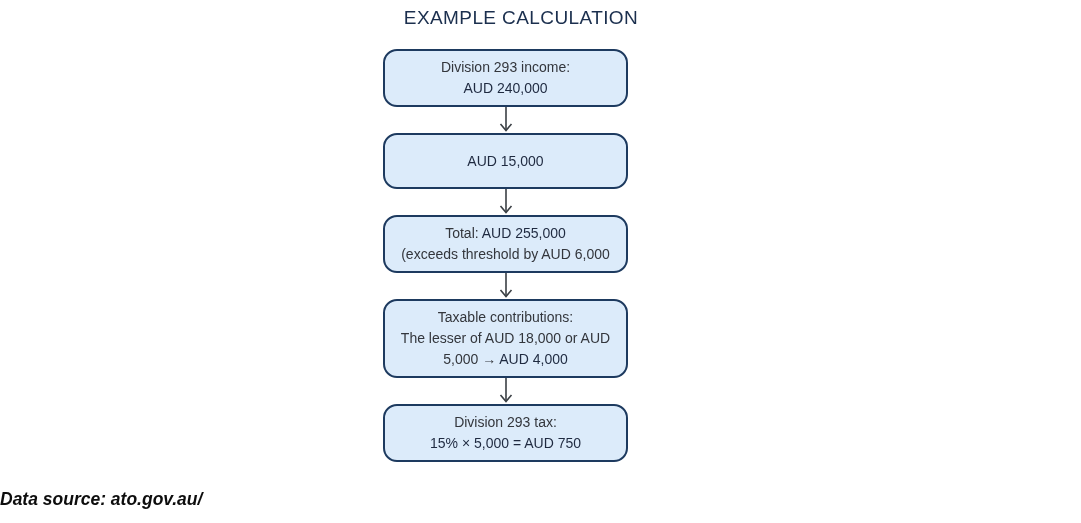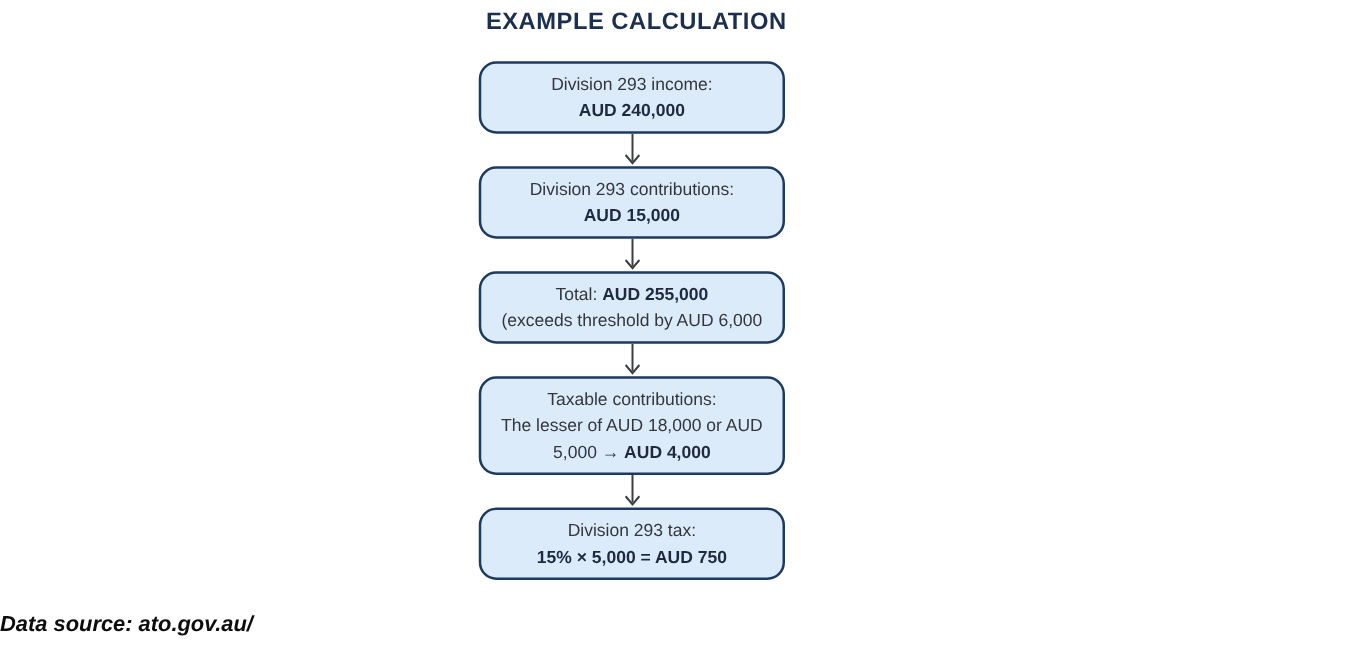--- a/index.html
+++ b/index.html
@@ -21,25 +21,25 @@
   }
   .canvas{
     position:absolute;
     left:0;top:0;
     width:1081px;height:523px;
     background:var(--bg);
   }
   .diagram-title{
     position:absolute;
     top:7px;
-    left:4px;
+    left:16px;
     width:1010px;
     text-align:center;
     font-size:19px;
-    font-weight:bold;
+    font-weight:normal;
     letter-spacing:0.4px;
     color:var(--title-color);
   }
   .flowchart{
     position:absolute;
     top:49px;
     left:383px;
     width:245px;
     display:flex;
     flex-direction:column;
@@ -58,21 +58,21 @@
     padding:6px 8px;
   }
   .box .line{
     text-align:center;
     font-size:14px;
     line-height:21px;
     color:var(--text-color);
     white-space:nowrap;
   }
   .box .line .b{
-    font-weight:bold;
+    font-weight:normal;
     color:var(--text-bold);
   }
   .arrow{
     height:26px;
     display:flex;
     align-items:center;
     justify-content:center;
   }
   .data-source{
     position:absolute;
@@ -96,21 +96,20 @@
         <div class="line"><span>Division 293 income:</span></div>
         <div class="line"><span class="b">AUD 240,000</span></div>
       </div>
   <div class="arrow">
     <svg width="16" height="26" viewBox="0 0 16 26" aria-hidden="true">
       <line x1="8" y1="0" x2="8" y2="22" stroke="var(--arrow-color)" stroke-width="1.6"></line>
       <polyline points="2.5,17 8,23.5 13.5,17" fill="none" stroke="var(--arrow-color)" stroke-width="1.6"></polyline>
     </svg>
   </div>
 <div class="box">
-        <div class="line"><span>Division 293 contributions:</span></div>
         <div class="line"><span class="b">AUD 15,000</span></div>
       </div>
   <div class="arrow">
     <svg width="16" height="26" viewBox="0 0 16 26" aria-hidden="true">
       <line x1="8" y1="0" x2="8" y2="22" stroke="var(--arrow-color)" stroke-width="1.6"></line>
       <polyline points="2.5,17 8,23.5 13.5,17" fill="none" stroke="var(--arrow-color)" stroke-width="1.6"></polyline>
     </svg>
   </div>
 <div class="box">
         <div class="line"><span>Total: </span><span class="b">AUD 255,000</span></div>

